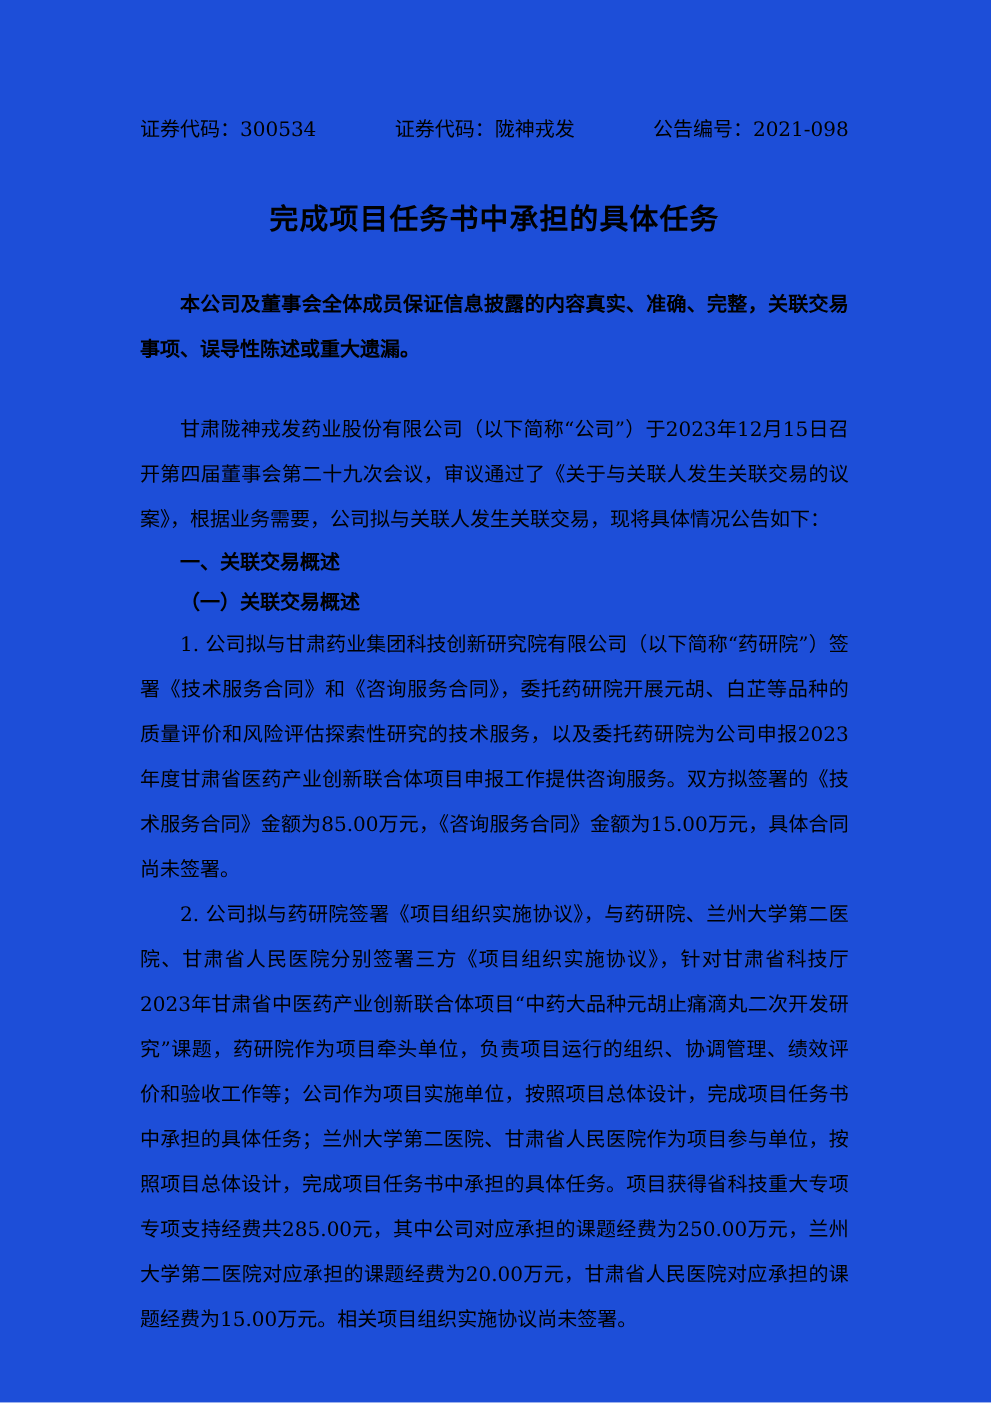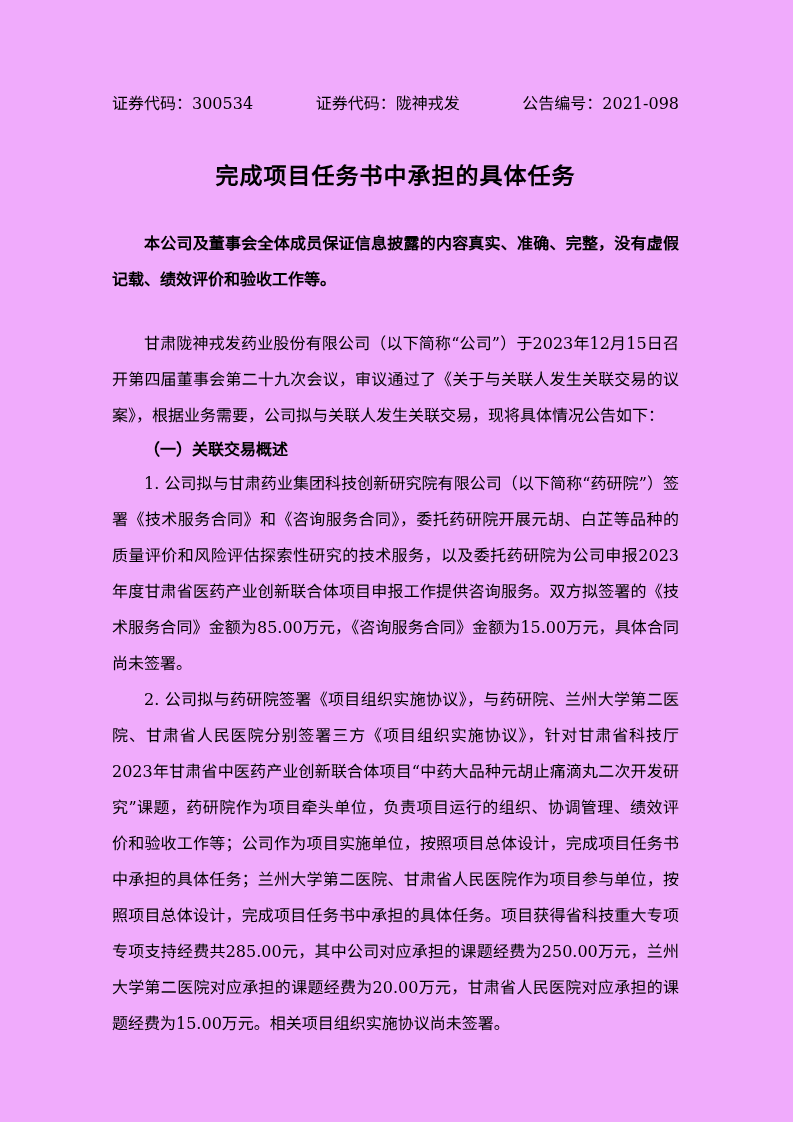--- a/index.html
+++ b/index.html
@@ -6,21 +6,21 @@
     margin: 0;
     padding: 0;
     background: #ffffff;
   }
   .page {
     position: relative;
     width: 793px;
     height: 1122px;
     box-sizing: border-box;
     margin: 0 auto;
-    background: #f0abfc;
+    background: #1d4ed8;
     color: #000000;
     padding: 93px 114px 0 112px;
     font-family: "DejaVu Serif", "Liberation Serif", serif;
     overflow: hidden;
   }
   .doc-header {
     display: flex;
     justify-content: space-between;
     align-items: baseline;
     font-size: 16px;
@@ -72,24 +72,25 @@
   <div class="doc-header">
     <span>证券代码：300534</span>
     <span>证券代码：陇神戎发</span>
     <span>公告编号：2021-098</span>
   </div>
 
   <div class="title-block">
     <div>完成项目任务书中承担的具体任务</div>
   </div>
 
-  <p class="disclaimer">本公司及董事会全体成员保证信息披露的内容真实、准确、完整，没有虚假记载、绩效评价和验收工作等。</p>
+  <p class="disclaimer">本公司及董事会全体成员保证信息披露的内容真实、准确、完整，关联交易事项、误导性陈述或重大遗漏。</p>
 
   <p class="para intro-para">甘肃陇神戎发药业股份有限公司（以下简称“公司”）于2023年12月15日召开第四届董事会第二十九次会议，审议通过了《关于与关联人发生关联交易的议案》，根据业务需要，公司拟与关联人发生关联交易，现将具体情况公告如下：</p>
 
+  <h2 class="section-heading">一、关联交易概述</h2>
 
   <h3 class="section-heading">（一）关联交易概述</h3>
 
   <p class="para">1. 公司拟与甘肃药业集团科技创新研究院有限公司（以下简称“药研院”）签署《技术服务合同》和《咨询服务合同》，委托药研院开展元胡、白芷等品种的质量评价和风险评估探索性研究的技术服务，以及委托药研院为公司申报2023年度甘肃省医药产业创新联合体项目申报工作提供咨询服务。双方拟签署的《技术服务合同》金额为85.00万元，《咨询服务合同》金额为15.00万元，具体合同尚未签署。</p>
 
   <p class="para">2. 公司拟与药研院签署《项目组织实施协议》，与药研院、兰州大学第二医院、甘肃省人民医院分别签署三方《项目组织实施协议》，针对甘肃省科技厅2023年甘肃省中医药产业创新联合体项目“中药大品种元胡止痛滴丸二次开发研究”课题，药研院作为项目牵头单位，负责项目运行的组织、协调管理、绩效评价和验收工作等；公司作为项目实施单位，按照项目总体设计，完成项目任务书中承担的具体任务；兰州大学第二医院、甘肃省人民医院作为项目参与单位，按照项目总体设计，完成项目任务书中承担的具体任务。项目获得省科技重大专项专项支持经费共285.00元，其中公司对应承担的课题经费为250.00万元，兰州大学第二医院对应承担的课题经费为20.00万元，甘肃省人民医院对应承担的课题经费为15.00万元。相关项目组织实施协议尚未签署。</p>
 
 </div>
 
 </body></html>

